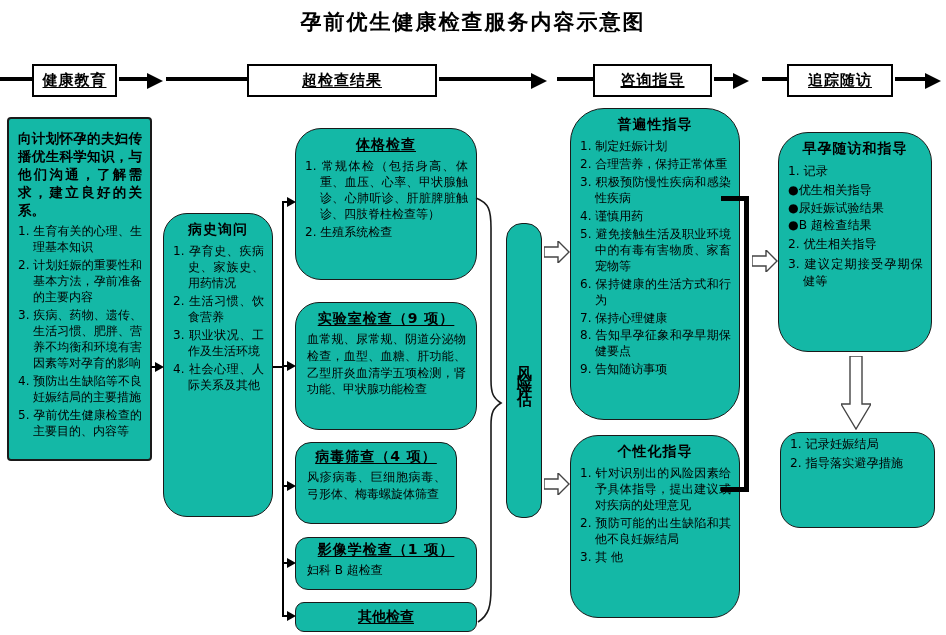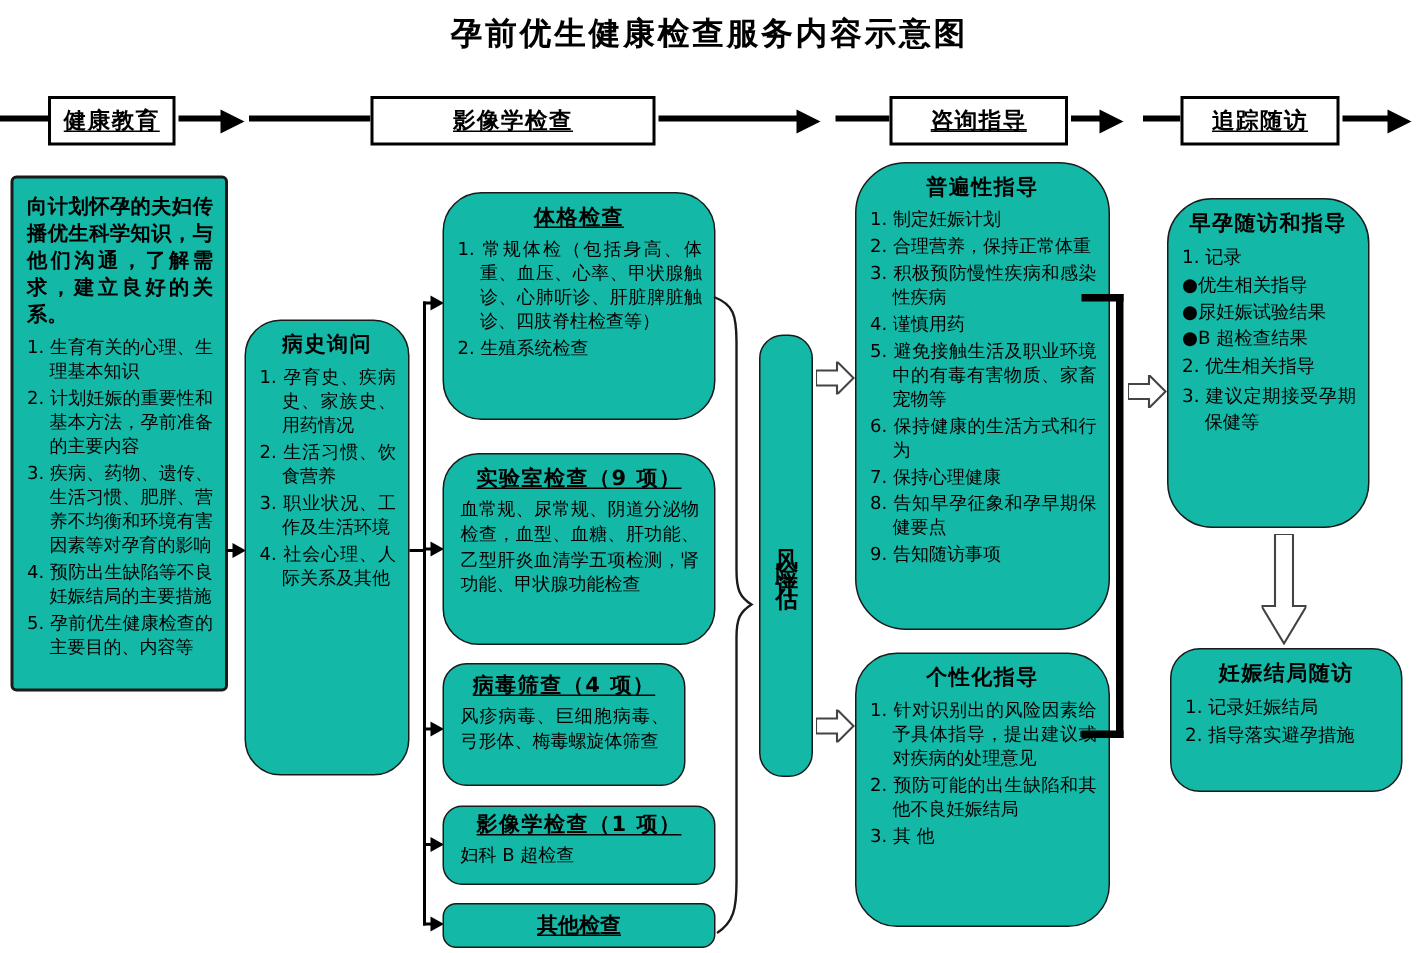--- a/index.html
+++ b/index.html
@@ -53,21 +53,21 @@
   <div class="title">孕前优生健康检查服务内容示意图</div>
 
   <div class="hline" style="left:0;top:77px;width:32px;"></div>
   <div class="stagebox" style="left:32px;top:64px;width:85px;align-items:center;">
       <span class="u">健康教育</span>
     </div>
   <div class="hline" style="left:119px;top:77px;width:30px;"></div>
   <div class="ah-big" style="left:147px;top:73px;"></div>
   <div class="hline" style="left:166px;top:77px;width:81px;"></div>
   <div class="stagebox" style="left:247px;top:64px;width:190px;">
-      <span class="u">影像学检查</span>
+      <span class="u">超检查结果</span>
     </div>
   <div class="hline" style="left:439px;top:77px;width:94px;"></div>
   <div class="ah-big" style="left:531px;top:73px;"></div>
   <div class="hline" style="left:557px;top:77px;width:36px;"></div>
   <div class="stagebox" style="left:593px;top:64px;width:119px;text-decoration:underline;">
       <span class="u">咨询指导</span>
     </div>
   <div class="hline" style="left:714px;top:77px;width:21px;"></div>
   <div class="ah-big" style="left:733px;top:73px;"></div>
   <div class="hline" style="left:762px;top:77px;width:25px;"></div>
@@ -181,37 +181,36 @@
   </div>
 
   <div class="bracket" style="left:721px;top:196px;width:28px;height:5px;"></div>
   <div class="bracket" style="left:744px;top:196px;width:5px;height:296px;"></div>
   <div class="bracket" style="left:721px;top:487px;width:28px;height:5px;"></div>
 
   <svg class="abs" style="left:752px;top:250px;" width="26" height="22" viewBox="0 0 26 22">
     <polygon points="0,6 14,6 14,0 25,11 14,22 14,16 0,16" fill="#fff" stroke="#444" stroke-width="1.4"></polygon>
   </svg>
 
-  <div class="rbox" style="left:778px;top:132px;width:135px;height:220px;border-radius:30px;">
+  <div class="rbox" style="left:778px;top:132px;width:154px;height:220px;border-radius:30px;">
     <div class="btitle">早孕随访和指导</div>
     <div class="items line12">
       <div class="ni">1. 记录</div>
       <div>●优生相关指导</div>
       <div>●尿妊娠试验结果</div>
       <div>●B 超检查结果</div>
       <div class="ni">2. 优生相关指导</div>
       <div class="ni">3. 建议定期接受孕期保健等</div>
     </div>
   </div>
 
   <svg class="abs" style="left:841px;top:356px;" width="30" height="74" viewBox="0 0 30 74">
     <polygon points="9,0 21,0 21,48 30,48 15,73 0,48 9,48" fill="#fff" stroke="#444" stroke-width="1.4"></polygon>
   </svg>
 
   <div class="rbox" style="left:780px;top:432px;width:155px;height:96px;border-radius:20px;">
-    <div class="btitle">妊娠结局随访</div>
     <div class="items line12">
       <div class="ni">1. 记录妊娠结局</div>
       <div class="ni">2. 指导落实避孕措施</div>
     </div>
   </div>
 
 </div>
 
 </body></html>

